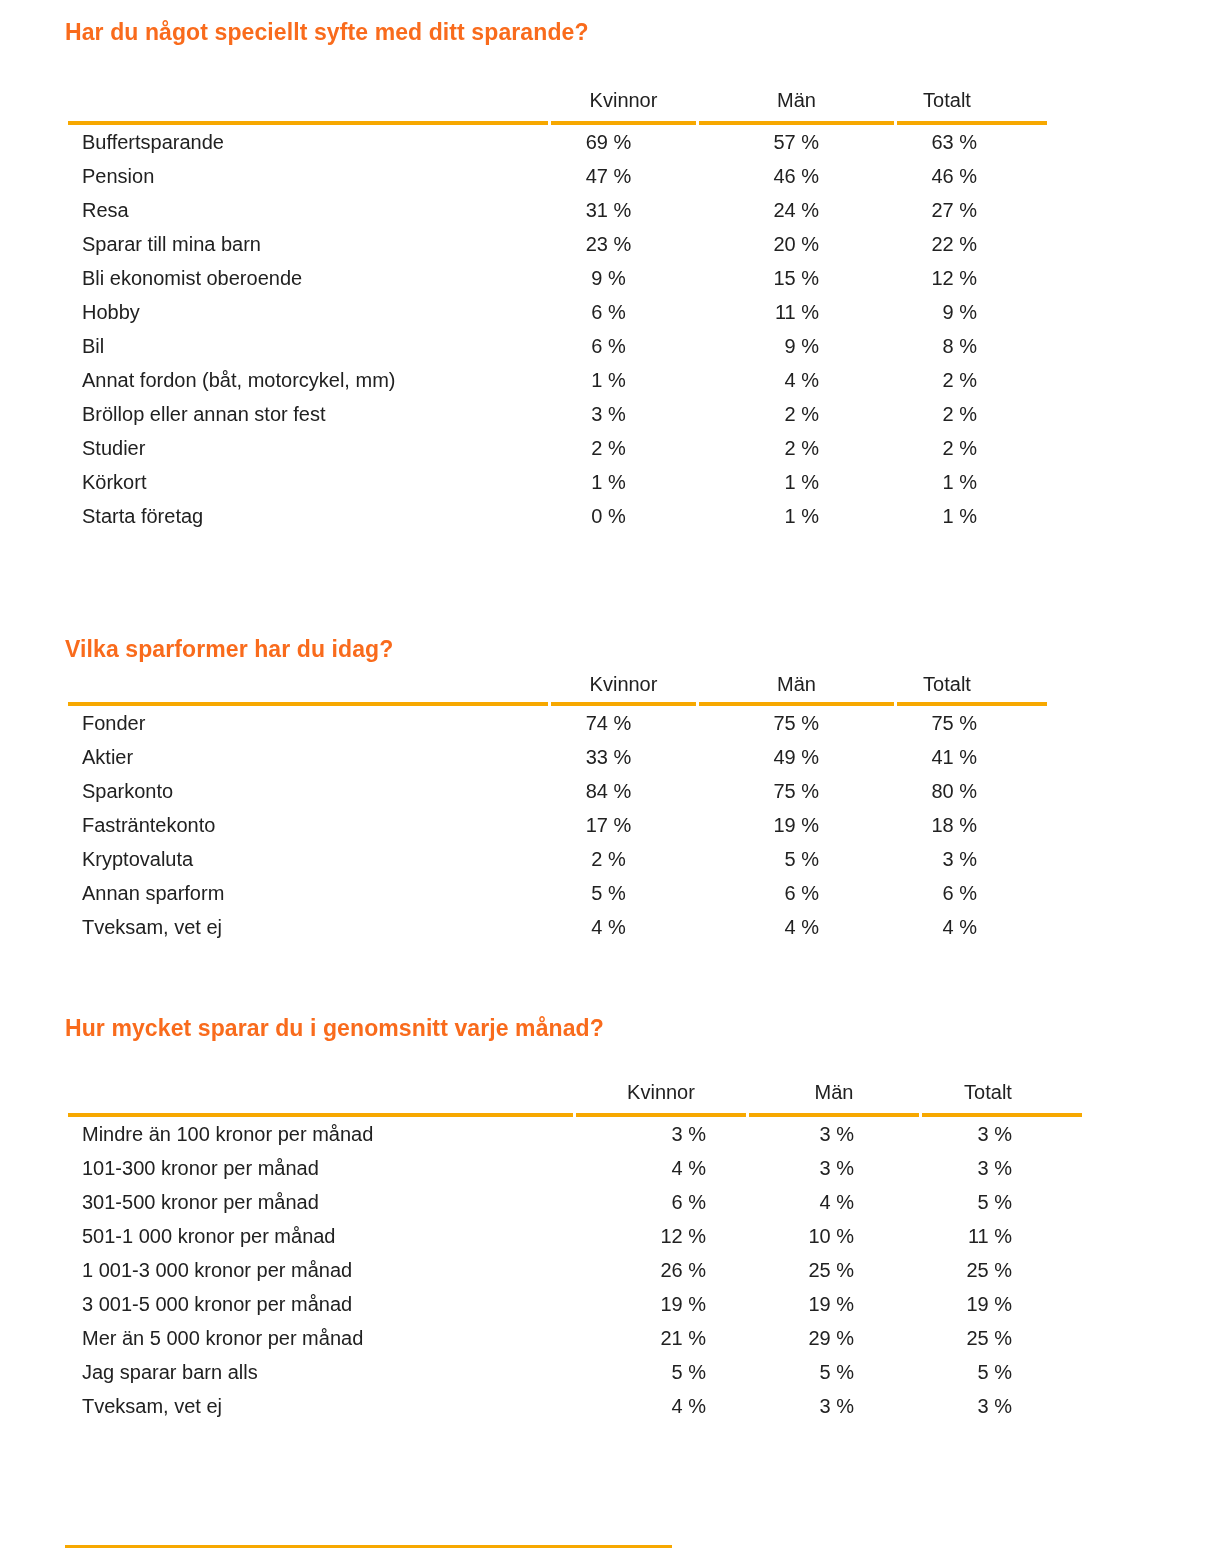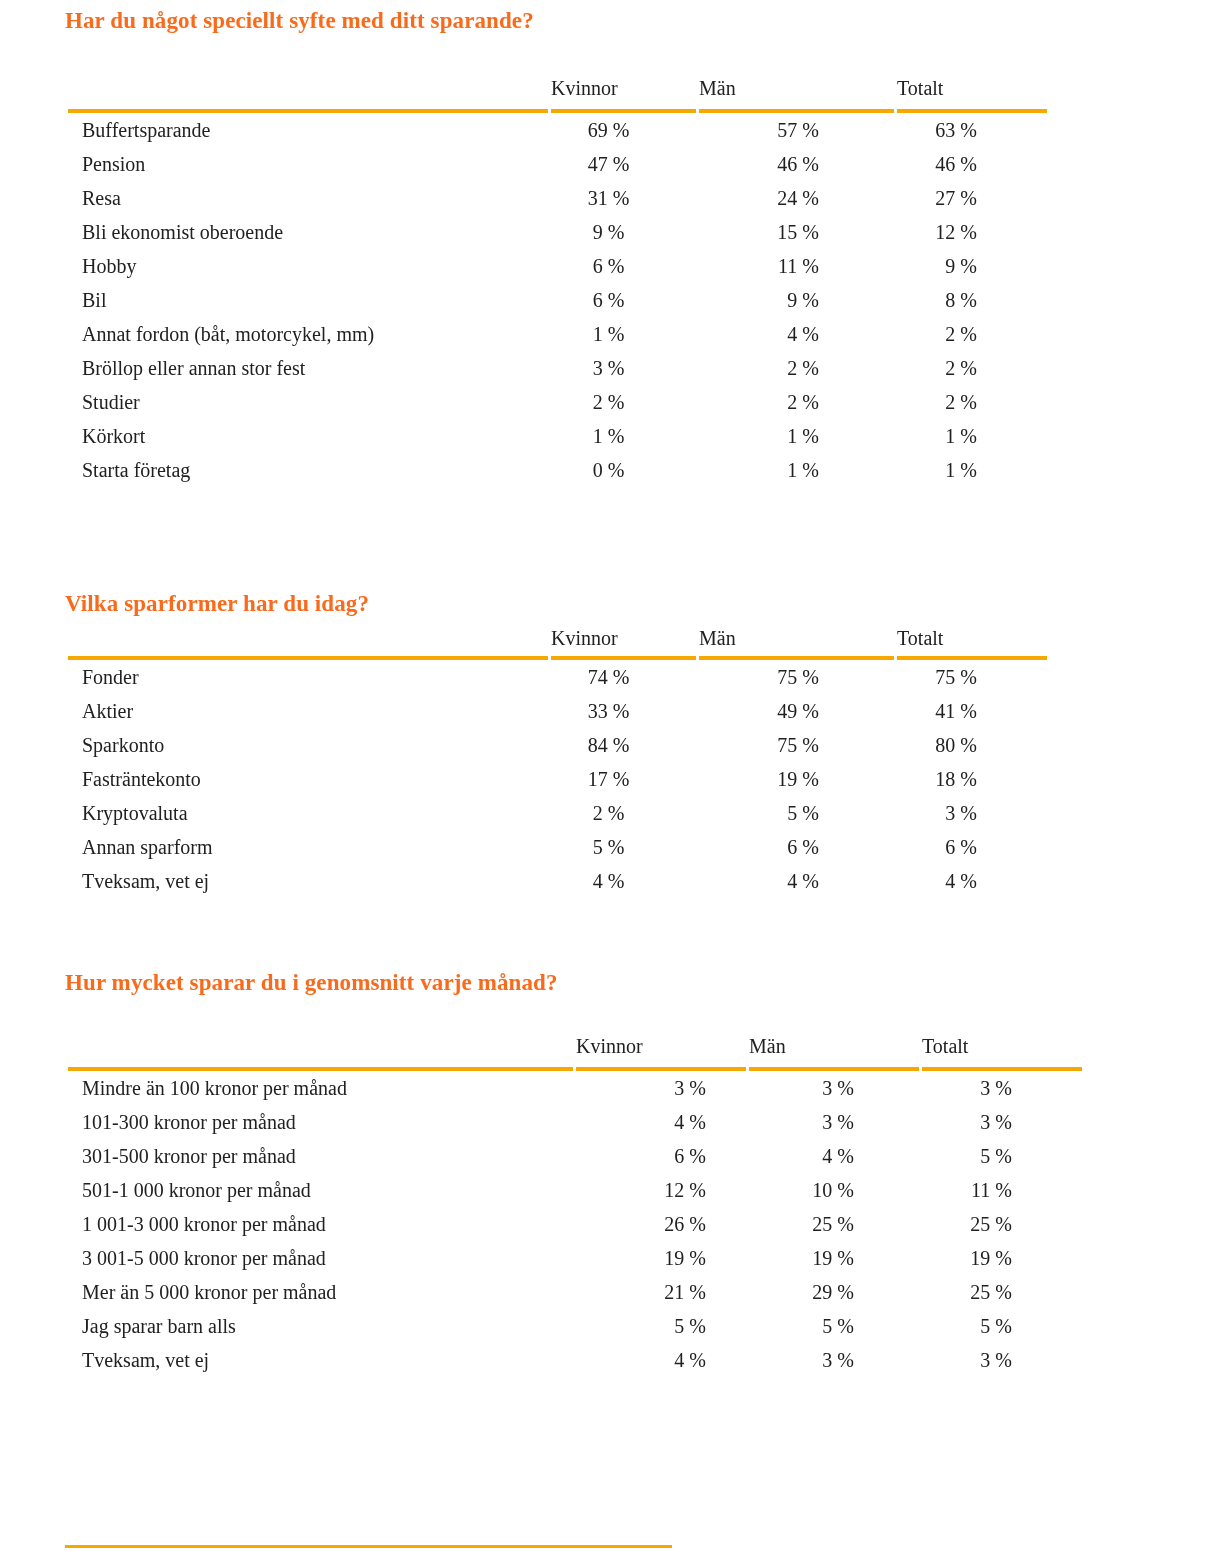--- a/index.html
+++ b/index.html
@@ -10,38 +10,38 @@
   *{box-sizing:border-box;}
   html,body{margin:0;padding:0;}
   body{
     width:1225px;height:1554px;
     background:#ffffff;
     color:var(--text);
     font-family:"Liberation Sans","DejaVu Sans",sans-serif;
     position:relative;
     overflow:hidden;
   }
-  .content{padding:4px 0 0 65px;font-family:Liberation Serif, serif;}
+  .content{padding:16px 0 0 65px;}
   .section-title{
     margin:0;
     color:var(--orange);
     font-size:23px;
     line-height:33px;
     font-weight:bold;
     letter-spacing:0.1px;
   }
   table{
     border-collapse:separate;
     border-spacing:3px 0;
     font-size:20px;
     table-layout:fixed;
   }
   th{
     font-weight:normal;
-    text-align:left;
+    text-align:center;
     vertical-align:middle;
     border-bottom:4px solid var(--amber);
     padding:0;
   }
   td{
     height:34px;
     vertical-align:middle;
     padding:0;
     white-space:nowrap;
   }
@@ -121,20 +121,26 @@
             <td class="val c2">46 %</td>
             <td class="val c3">46 %</td>
           </tr>
           <tr>
             <td class="label">Resa</td>
             <td class="val c1">31 %</td>
             <td class="val c2">24 %</td>
             <td class="val c3">27 %</td>
           </tr>
           <tr>
+            <td class="label">Sparar till mina barn</td>
+            <td class="val c1">23 %</td>
+            <td class="val c2">20 %</td>
+            <td class="val c3">22 %</td>
+          </tr>
+          <tr>
             <td class="label">Bli ekonomist oberoende</td>
             <td class="val c1">9 %</td>
             <td class="val c2">15 %</td>
             <td class="val c3">12 %</td>
           </tr>
           <tr>
             <td class="label">Hobby</td>
             <td class="val c1">6 %</td>
             <td class="val c2">11 %</td>
             <td class="val c3">9 %</td>

